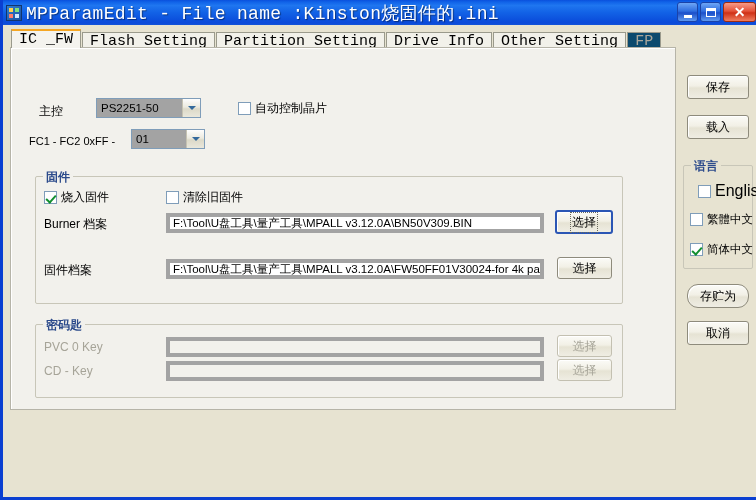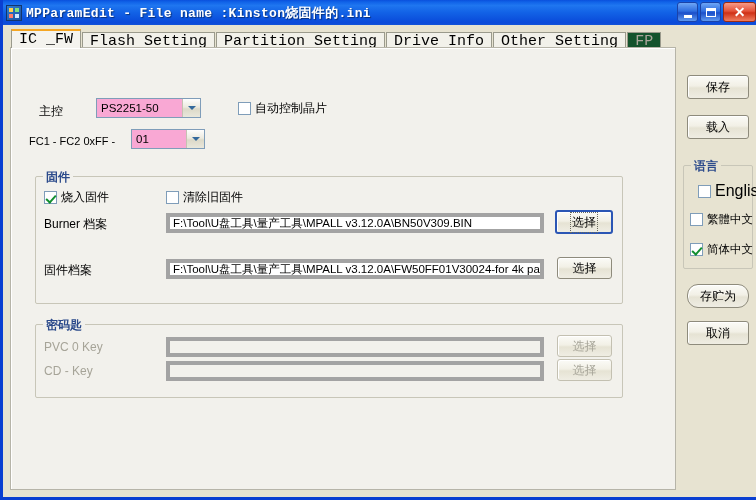--- a/index.html
+++ b/index.html
@@ -54,22 +54,22 @@
   .title-icon::before {
     content: "";
     position: absolute;
     left: 2px; top: 2px;
     width: 4px; height: 4px;
     background: #ffd24d;
     box-shadow: 6px 0 0 #7ee07e, 0 6px 0 #ff7b6b, 6px 6px 0 #cfe7ff;
   }
   .title-text {
     font-family: "Liberation Mono", "DejaVu Sans Mono", monospace;
-    font-size: 13px;
-    font-weight: bold;
+    font-size: 18px;
+    font-weight: normal;
     color: #ffffff;
     letter-spacing: 0.3px;
     text-shadow: 1px 1px 1px rgba(0,0,0,0.45);
     white-space: nowrap;
   }
   .title-buttons {
     position: absolute;
     right: 3px; top: 2px;
     display: flex;
     gap: 2px;
@@ -143,28 +143,28 @@
   .tab.active {
     height: 19px;
     top: 0;
     background: #F4F3EE;
     border-top: 2px solid #F5A623;
     font-weight: normal;
     z-index: 3;
   }
   .tab.disabled {
     color: #aaa69b;
-    background: #14532d;
+    background: #0c4a6e;
   }
 
   
   .tabpage {
     position: absolute;
     left: 4px; top: 22px;
-    width: 666px; height: 443px;
+    width: 666px; height: 363px;
     box-sizing: border-box;
     background: #F2F1EC;
     border: 1px solid #b6b4a8;
     box-shadow: inset 1px 1px 0 #ffffff;
   }
 
   
   .lbl {
     position: absolute;
     font-family: "Liberation Sans", "DejaVu Sans", sans-serif;
@@ -172,21 +172,21 @@
     color: #000;
     white-space: nowrap;
   }
   .lbl.dim { color: #a6a498; }
   .lbl.small { font-size: 11px; }
 
   .combo {
     position: absolute;
     box-sizing: border-box;
     height: 20px;
-    background: #f9a8d4;
+    background: #a3a3a3;
     border: 1px solid #7f9db9;
     display: flex;
     align-items: center;
   }
   .combo .val {
     padding-left: 4px;
     font-size: 11.5px;
     color: #000;
     white-space: nowrap;
     flex: 1;

